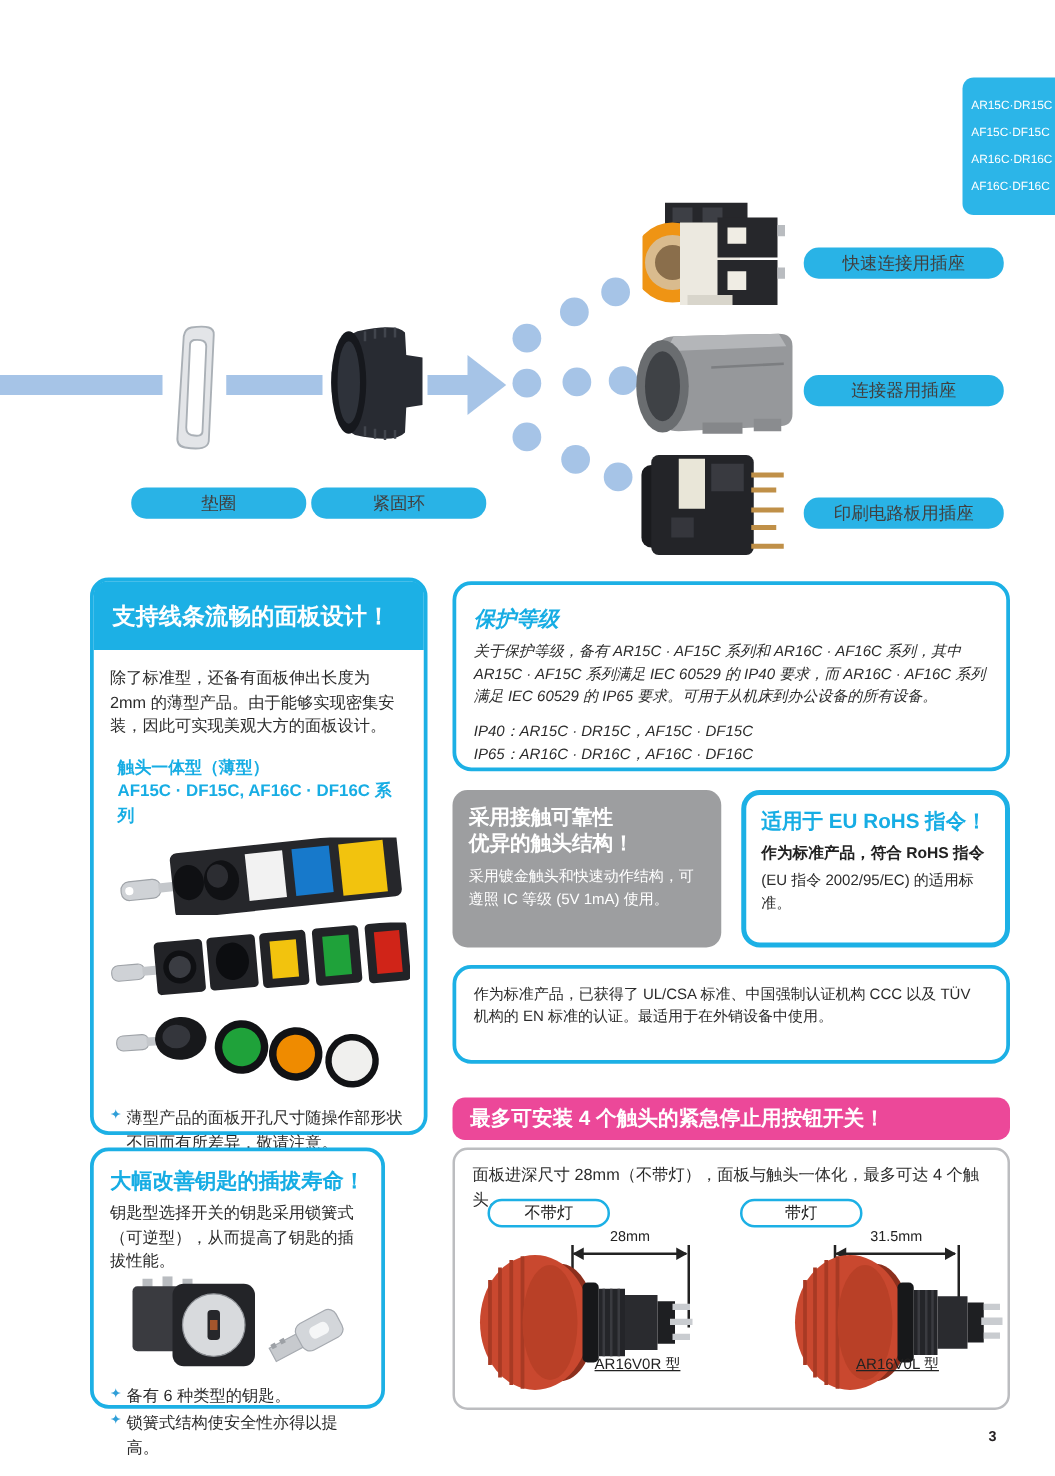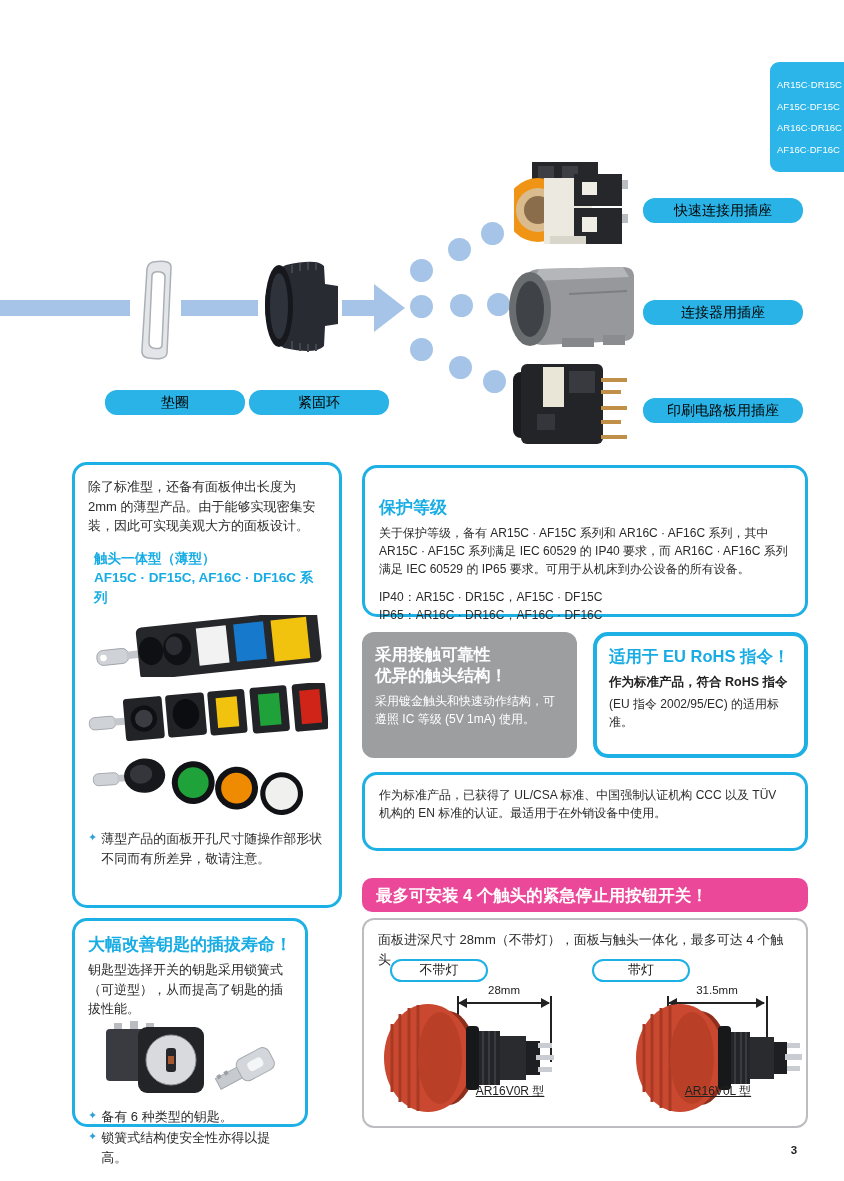--- a/index.html
+++ b/index.html
@@ -11,21 +11,21 @@
   .series-tab { position:absolute; left:770px; top:62px; width:74px; height:110px;
     background:#2cb5e8; border-radius:9px 0 0 9px; color:#fff; font-size:9.5px;
     display:flex; flex-direction:column; justify-content:space-evenly; padding:6px 0 6px 7px; }
   .series-tab div { white-space:nowrap; letter-spacing:0; }
 
   
   .stripe { position:absolute; height:16px; background:#a6c4e7; }
   .arrow-head { position:absolute; width:0; height:0;
     border-top:24px solid transparent; border-bottom:24px solid transparent; border-left:31px solid #a6c4e7; }
   .dot { position:absolute; width:23px; height:23px; border-radius:50%; background:#a6c4e7; }
-  .cyan-pill { position:absolute; background:#29b3e6; color:#000000; border-radius:12px;
+  .cyan-pill { position:absolute; background:#29b3e6; color:#404040; border-radius:12px;
     text-align:center; font-size:14px; height:25px; line-height:25px; }
 
   
   .cyan-box { position:absolute; background:#fff; border:3px solid #1cb0e5; border-radius:15px; }
   .box-title { color:#17ade4; font-weight:bold; font-size:17px; }
   .body-text { font-size:12px; line-height:1.5; color:#2b2b2b; }
   .gray-box { position:absolute; background:#9d9ea0; border-radius:12px; color:#fff; }
 
   
   .boxA-head { background:#1cb0e5; border-radius:11px 11px 0 0; height:55px; display:flex; align-items:center; padding-left:15px; }
@@ -143,20 +143,23 @@
       <rect x="88" y="22" width="26" height="4"></rect>
       <rect x="88" y="34" width="20" height="4"></rect>
       <rect x="88" y="50" width="26" height="4"></rect>
       <rect x="88" y="64" width="20" height="4"></rect>
       <rect x="88" y="79" width="26" height="4"></rect>
     </g>
   </svg>
   <div class="cyan-pill" style="left:643px;top:398px;width:160px;">印刷电路板用插座</div>
 
   <div class="cyan-box" style="left:72px;top:462px;width:270px;height:446px;">
+    <div class="boxA-head">
+      <span>支持线条流畅的面板设计！</span>
+    </div>
     <div style="padding:12px 13px 0 13px;">
       <div class="body-text" style="font-size:13px;">除了标准型，还备有面板伸出长度为 2mm 的薄型产品。由于能够实现密集安装，因此可实现美观大方的面板设计。</div>
       <div style="margin-top:13px;padding-left:6px;">
         <div class="sub-cyan">触头一体型（薄型）</div>
         <div class="sub-cyan">AF15C · DF15C, AF16C · DF16C 系列</div>
       </div>
 
       <svg width="240" height="62" viewBox="0 0 250 66" style="margin:8px auto 0 auto;">
         <g transform="rotate(-6 125 33)">
           <rect x="6" y="26" width="34" height="16" rx="7" fill="#cfd2d6" stroke="#9fa3a8"></rect>
@@ -239,21 +242,21 @@
     <div class="note-row" style="margin-top:6px;">
       <span class="note-bullet">✦</span>
       <span class="body-text" style="font-size:13px;">备有 6 种类型的钥匙。</span>
     </div>
     <div class="note-row" style="margin-top:2px;">
       <span class="note-bullet">✦</span>
       <span class="body-text" style="font-size:13px;">锁簧式结构使安全性亦得以提高。</span>
     </div>
   </div>
 
-  <div class="cyan-box" style="left:362px;top:465px;width:446px;height:152px;padding:28px 14px;">
+  <div class="cyan-box" style="left:362px;top:465px;width:446px;height:152px;padding:16px 14px;font-style:italic;">
     <div class="box-title">保护等级</div>
     <div class="body-text" style="margin-top:5px;">关于保护等级，备有 AR15C · AF15C 系列和 AR16C · AF16C 系列，其中 AR15C · AF15C 系列满足 IEC 60529 的 IP40 要求，而 AR16C · AF16C 系列满足 IEC 60529 的 IP65 要求。可用于从机床到办公设备的所有设备。</div>
     <div class="body-text" style="margin-top:10px;">IP40：AR15C · DR15C，AF15C · DF15C</div>
     <div class="body-text">IP65：AR16C · DR16C，AF16C · DF16C</div>
   </div>
 
   <div class="gray-box" style="left:362px;top:632px;width:215px;height:126px;padding:12px 13px;">
     <div style="font-weight:bold;font-size:16.5px;line-height:1.25;">
       <div>采用接触可靠性</div>
       <div>优异的触头结构！</div>

